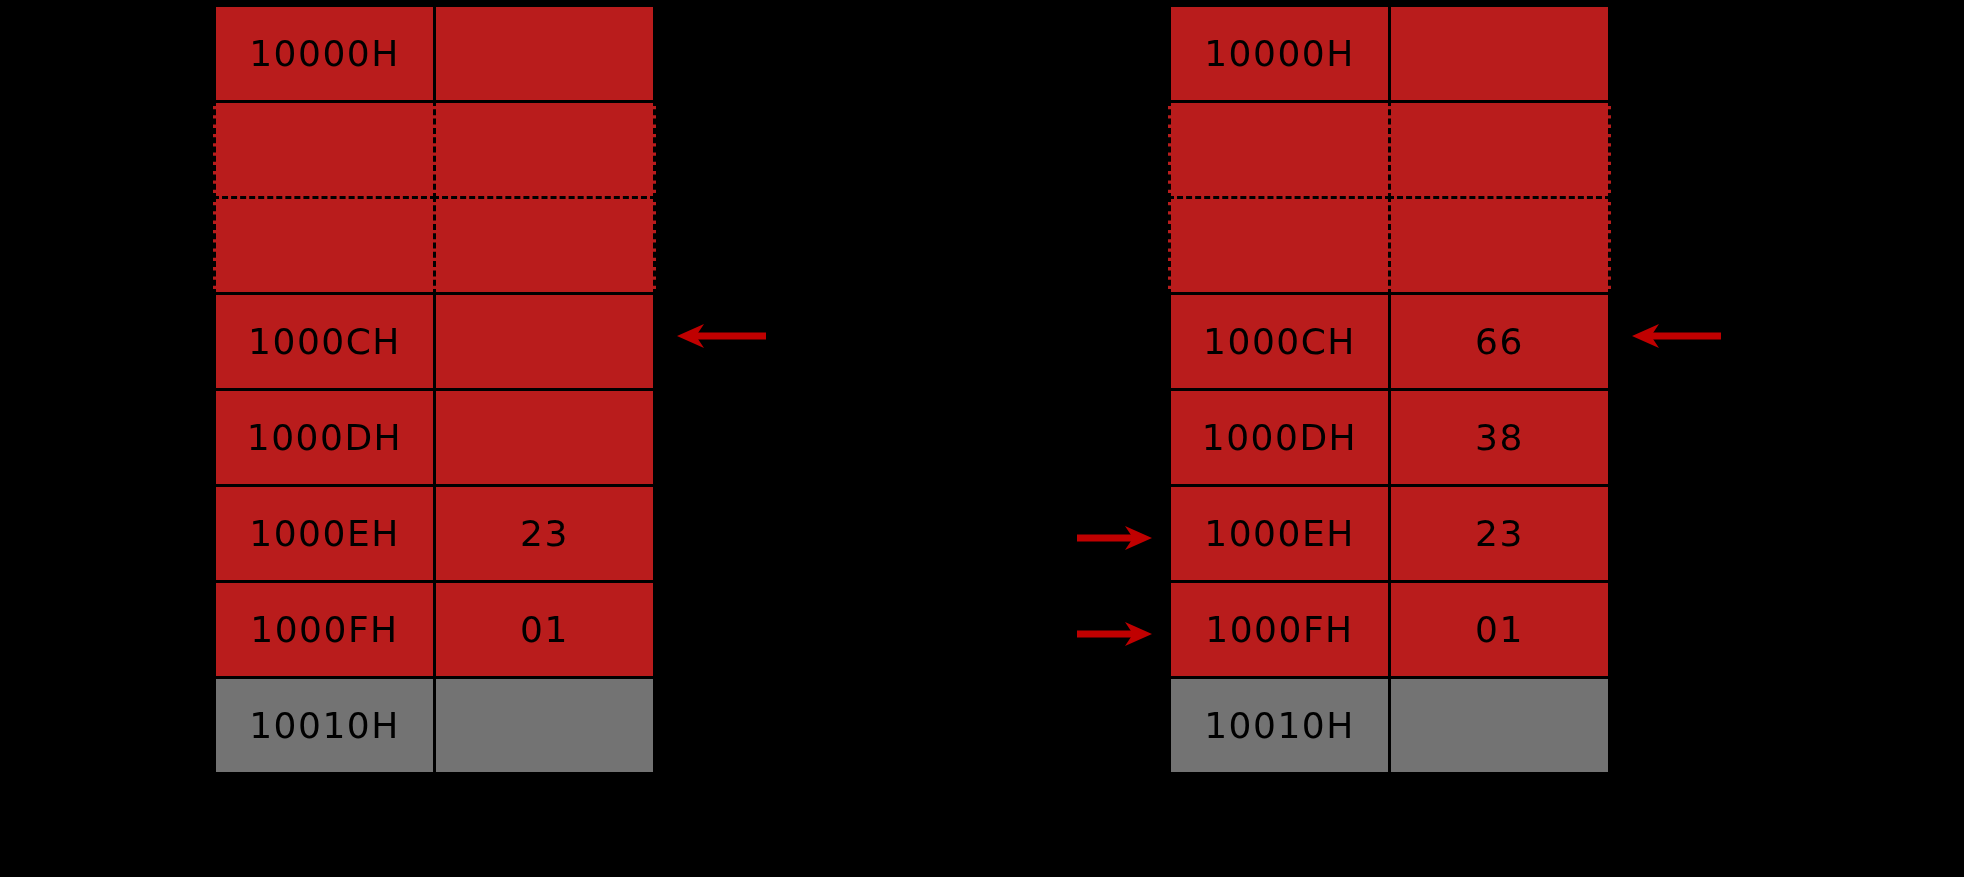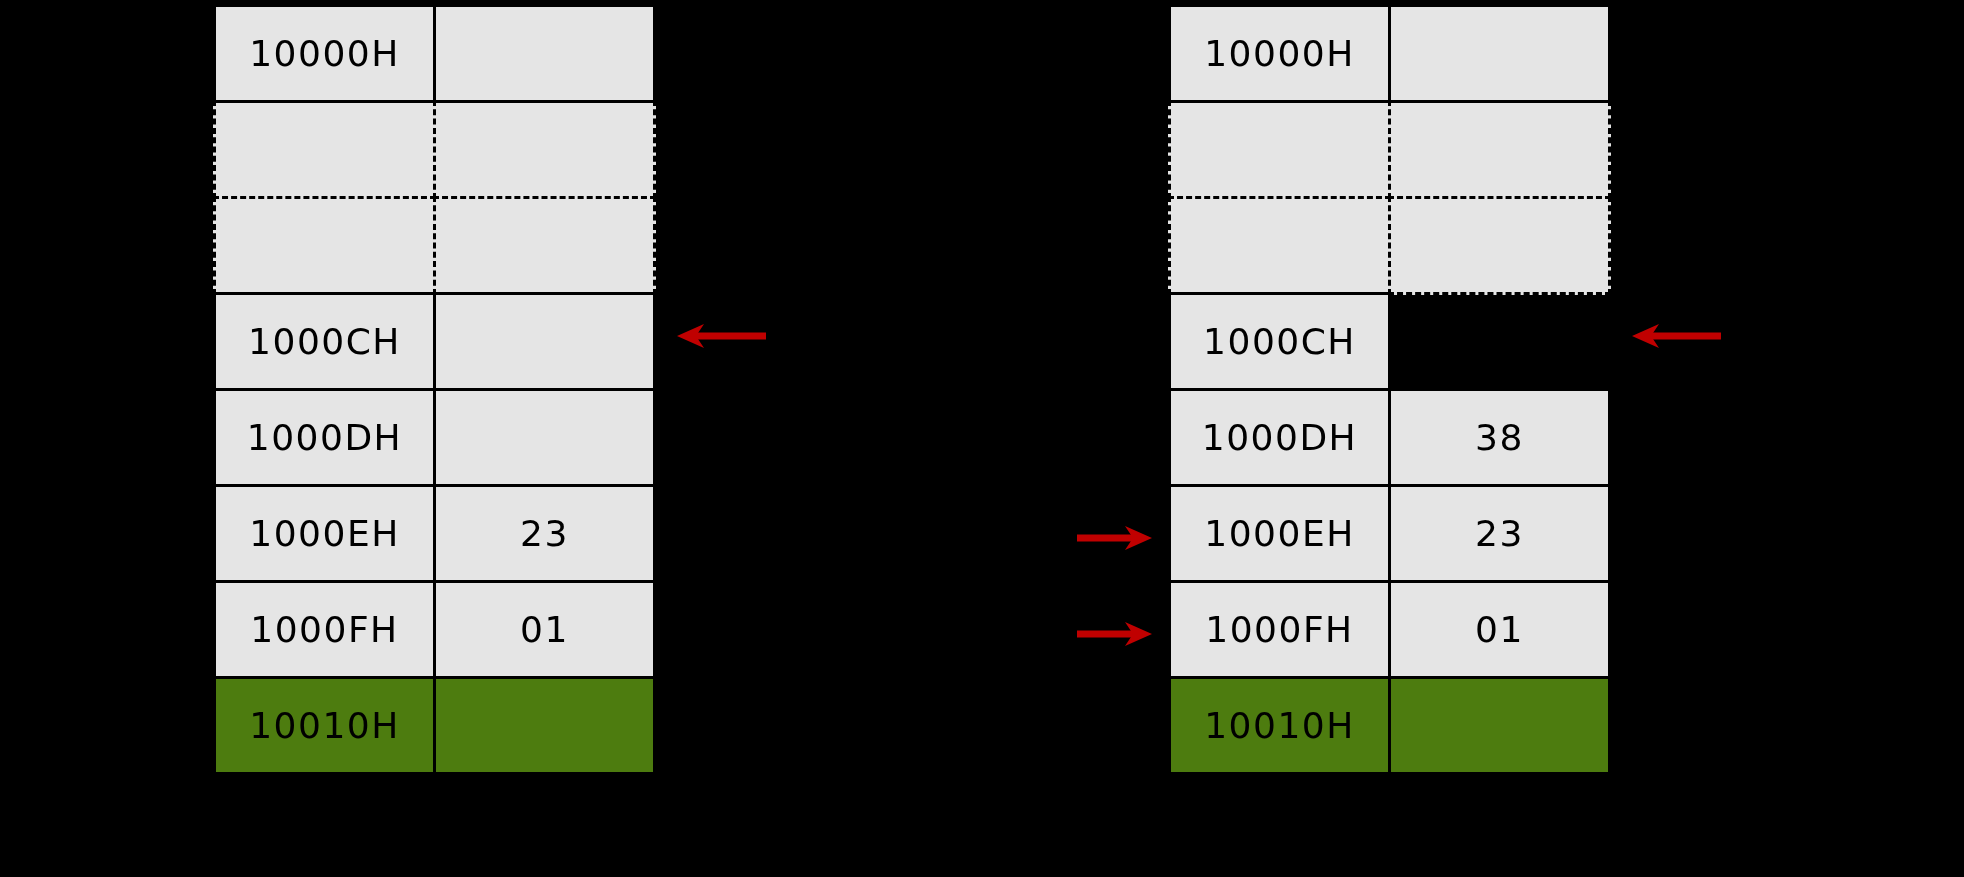--- a/index.html
+++ b/index.html
@@ -24,32 +24,32 @@
     height: 99px;
     margin-top: -3px;
   }
   .row:first-child { margin-top: 0; }
   .cell {
     box-sizing: border-box;
     width: 223px;
     display: flex;
     align-items: center;
     justify-content: center;
-    background: #e5e5e5;
+    background: #b91c1c;
     border: 3px solid #000;
     font-size: 36px;
     letter-spacing: 1.5px;
     color: #000;
   }
   .cell.val { margin-left: -3px; }
   
   .row.dashed .cell { border-style: dashed; }
   .row.dashed-first .cell { border-top-style: solid; }
   
-  .row.white .cell { background: #4d7c0f; }
+  .row.white .cell { background: #737373; }
   .arrow {
     position: absolute;
     display: block;
   }
 </style>
 </head>
 <body>
 
 <div id="stage">
   <div class="memtable" id="table-0" style="left:213px">
@@ -94,20 +94,21 @@
       <div class="row dashed dashed-first">
         <div class="cell addr"></div>
         <div class="cell val"></div>
       </div>
       <div class="row dashed">
         <div class="cell addr"></div>
         <div class="cell val"></div>
       </div>
       <div class="row">
         <div class="cell addr">1000CH</div>
+        <div class="cell val">66</div>
       </div>
       <div class="row">
         <div class="cell addr">1000DH</div>
         <div class="cell val">38</div>
       </div>
       <div class="row">
         <div class="cell addr">1000EH</div>
         <div class="cell val">23</div>
       </div>
       <div class="row">

